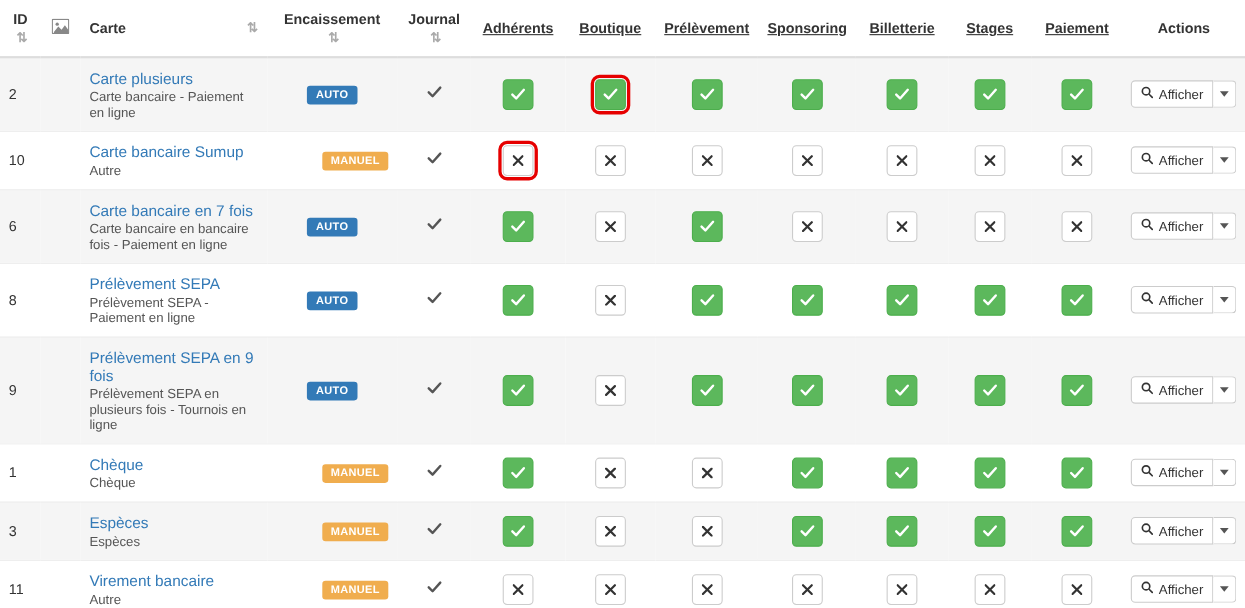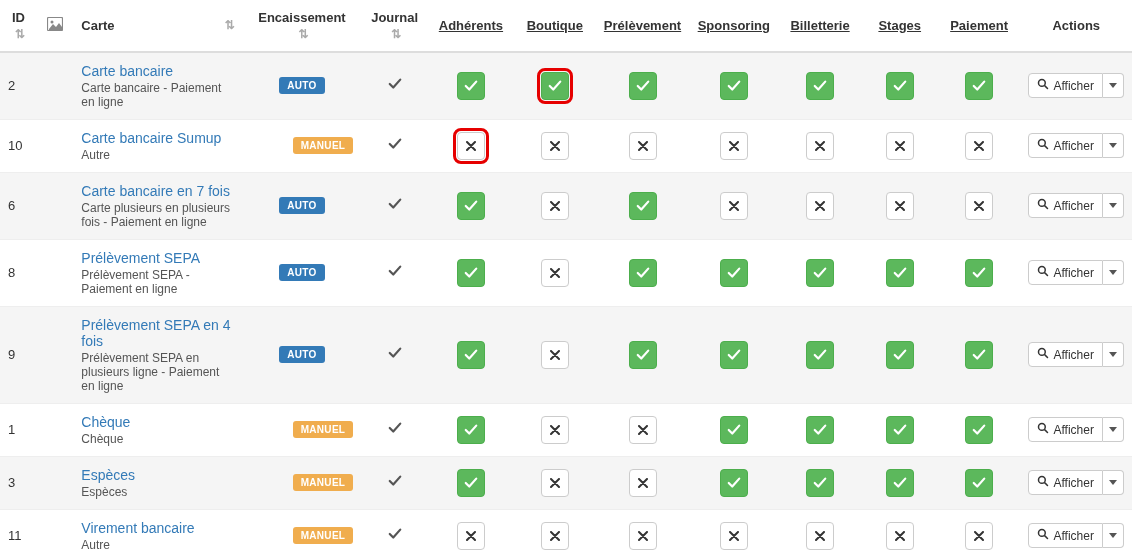--- a/index.html
+++ b/index.html
@@ -75,21 +75,21 @@
       <th class="col-check center"><span>Stages</span></th>
       <th class="col-check center"><span>Paiement</span></th>
       <th class="col-actions center"><span>Actions</span></th>
     </tr>
   </thead>
   <tbody id="tbody">
       <tr>
         <td>2</td>
         <td></td>
         <td>
-          <a class="mode-link" href="#">Carte bancaire</a>
+          <a class="mode-link" href="#">Carte plusieurs</a>
           <div class="mode-sub">Carte bancaire - Paiement en ligne</div>
         </td>
         <td class="col-enc" style="text-align: center;"><span class="badge badge-auto">AUTO</span></td>
         <td style="text-align: center;"><span class="journal-check"><svg width="14" height="14" viewBox="0 0 16 16">
               <path d="M2 8 L6 12 L14 3" stroke="currentColor" stroke-width="2.5" fill="none" stroke-linecap="round" stroke-linejoin="round"></path>
             </svg></span></td>
         <td style="text-align: center;"><span class="cell-box cell-green">
             <svg width="14" height="14" viewBox="0 0 16 16">
               <path d="M2 8 L6 12 L14 3" stroke="currentColor" stroke-width="2.5" fill="none" stroke-linecap="round" stroke-linejoin="round"></path>
             </svg>
@@ -194,21 +194,21 @@
             <button class="btn btn-caret">
               <span class="caret"></span>
             </button>
           </div></td>
       </tr>
       <tr>
         <td>6</td>
         <td></td>
         <td>
           <a class="mode-link" href="#">Carte bancaire en 7 fois</a>
-          <div class="mode-sub">Carte plusieurs en plusieurs fois - Paiement en ligne</div>
+          <div class="mode-sub">Carte bancaire en bancaire fois - Paiement en ligne</div>
         </td>
         <td class="col-enc" style="text-align: center;"><span class="badge badge-auto">AUTO</span></td>
         <td style="text-align: center;"><span class="journal-check"><svg width="14" height="14" viewBox="0 0 16 16">
               <path d="M2 8 L6 12 L14 3" stroke="currentColor" stroke-width="2.5" fill="none" stroke-linecap="round" stroke-linejoin="round"></path>
             </svg></span></td>
         <td style="text-align: center;"><span class="cell-box cell-green">
             <svg width="14" height="14" viewBox="0 0 16 16">
               <path d="M2 8 L6 12 L14 3" stroke="currentColor" stroke-width="2.5" fill="none" stroke-linecap="round" stroke-linejoin="round"></path>
             </svg>
           </span></td>
@@ -311,22 +311,22 @@
             </button>
             <button class="btn btn-caret">
               <span class="caret"></span>
             </button>
           </div></td>
       </tr>
       <tr>
         <td>9</td>
         <td></td>
         <td>
-          <a class="mode-link" href="#">Prélèvement SEPA en 4 fois</a>
-          <div class="mode-sub">Prélèvement SEPA en plusieurs ligne - Paiement en ligne</div>
+          <a class="mode-link" href="#">Prélèvement SEPA en 9 fois</a>
+          <div class="mode-sub">Prélèvement SEPA en plusieurs fois - Tournois en ligne</div>
         </td>
         <td class="col-enc" style="text-align: center;"><span class="badge badge-auto">AUTO</span></td>
         <td style="text-align: center;"><span class="journal-check"><svg width="14" height="14" viewBox="0 0 16 16">
               <path d="M2 8 L6 12 L14 3" stroke="currentColor" stroke-width="2.5" fill="none" stroke-linecap="round" stroke-linejoin="round"></path>
             </svg></span></td>
         <td style="text-align: center;"><span class="cell-box cell-green">
             <svg width="14" height="14" viewBox="0 0 16 16">
               <path d="M2 8 L6 12 L14 3" stroke="currentColor" stroke-width="2.5" fill="none" stroke-linecap="round" stroke-linejoin="round"></path>
             </svg>
           </span></td>

